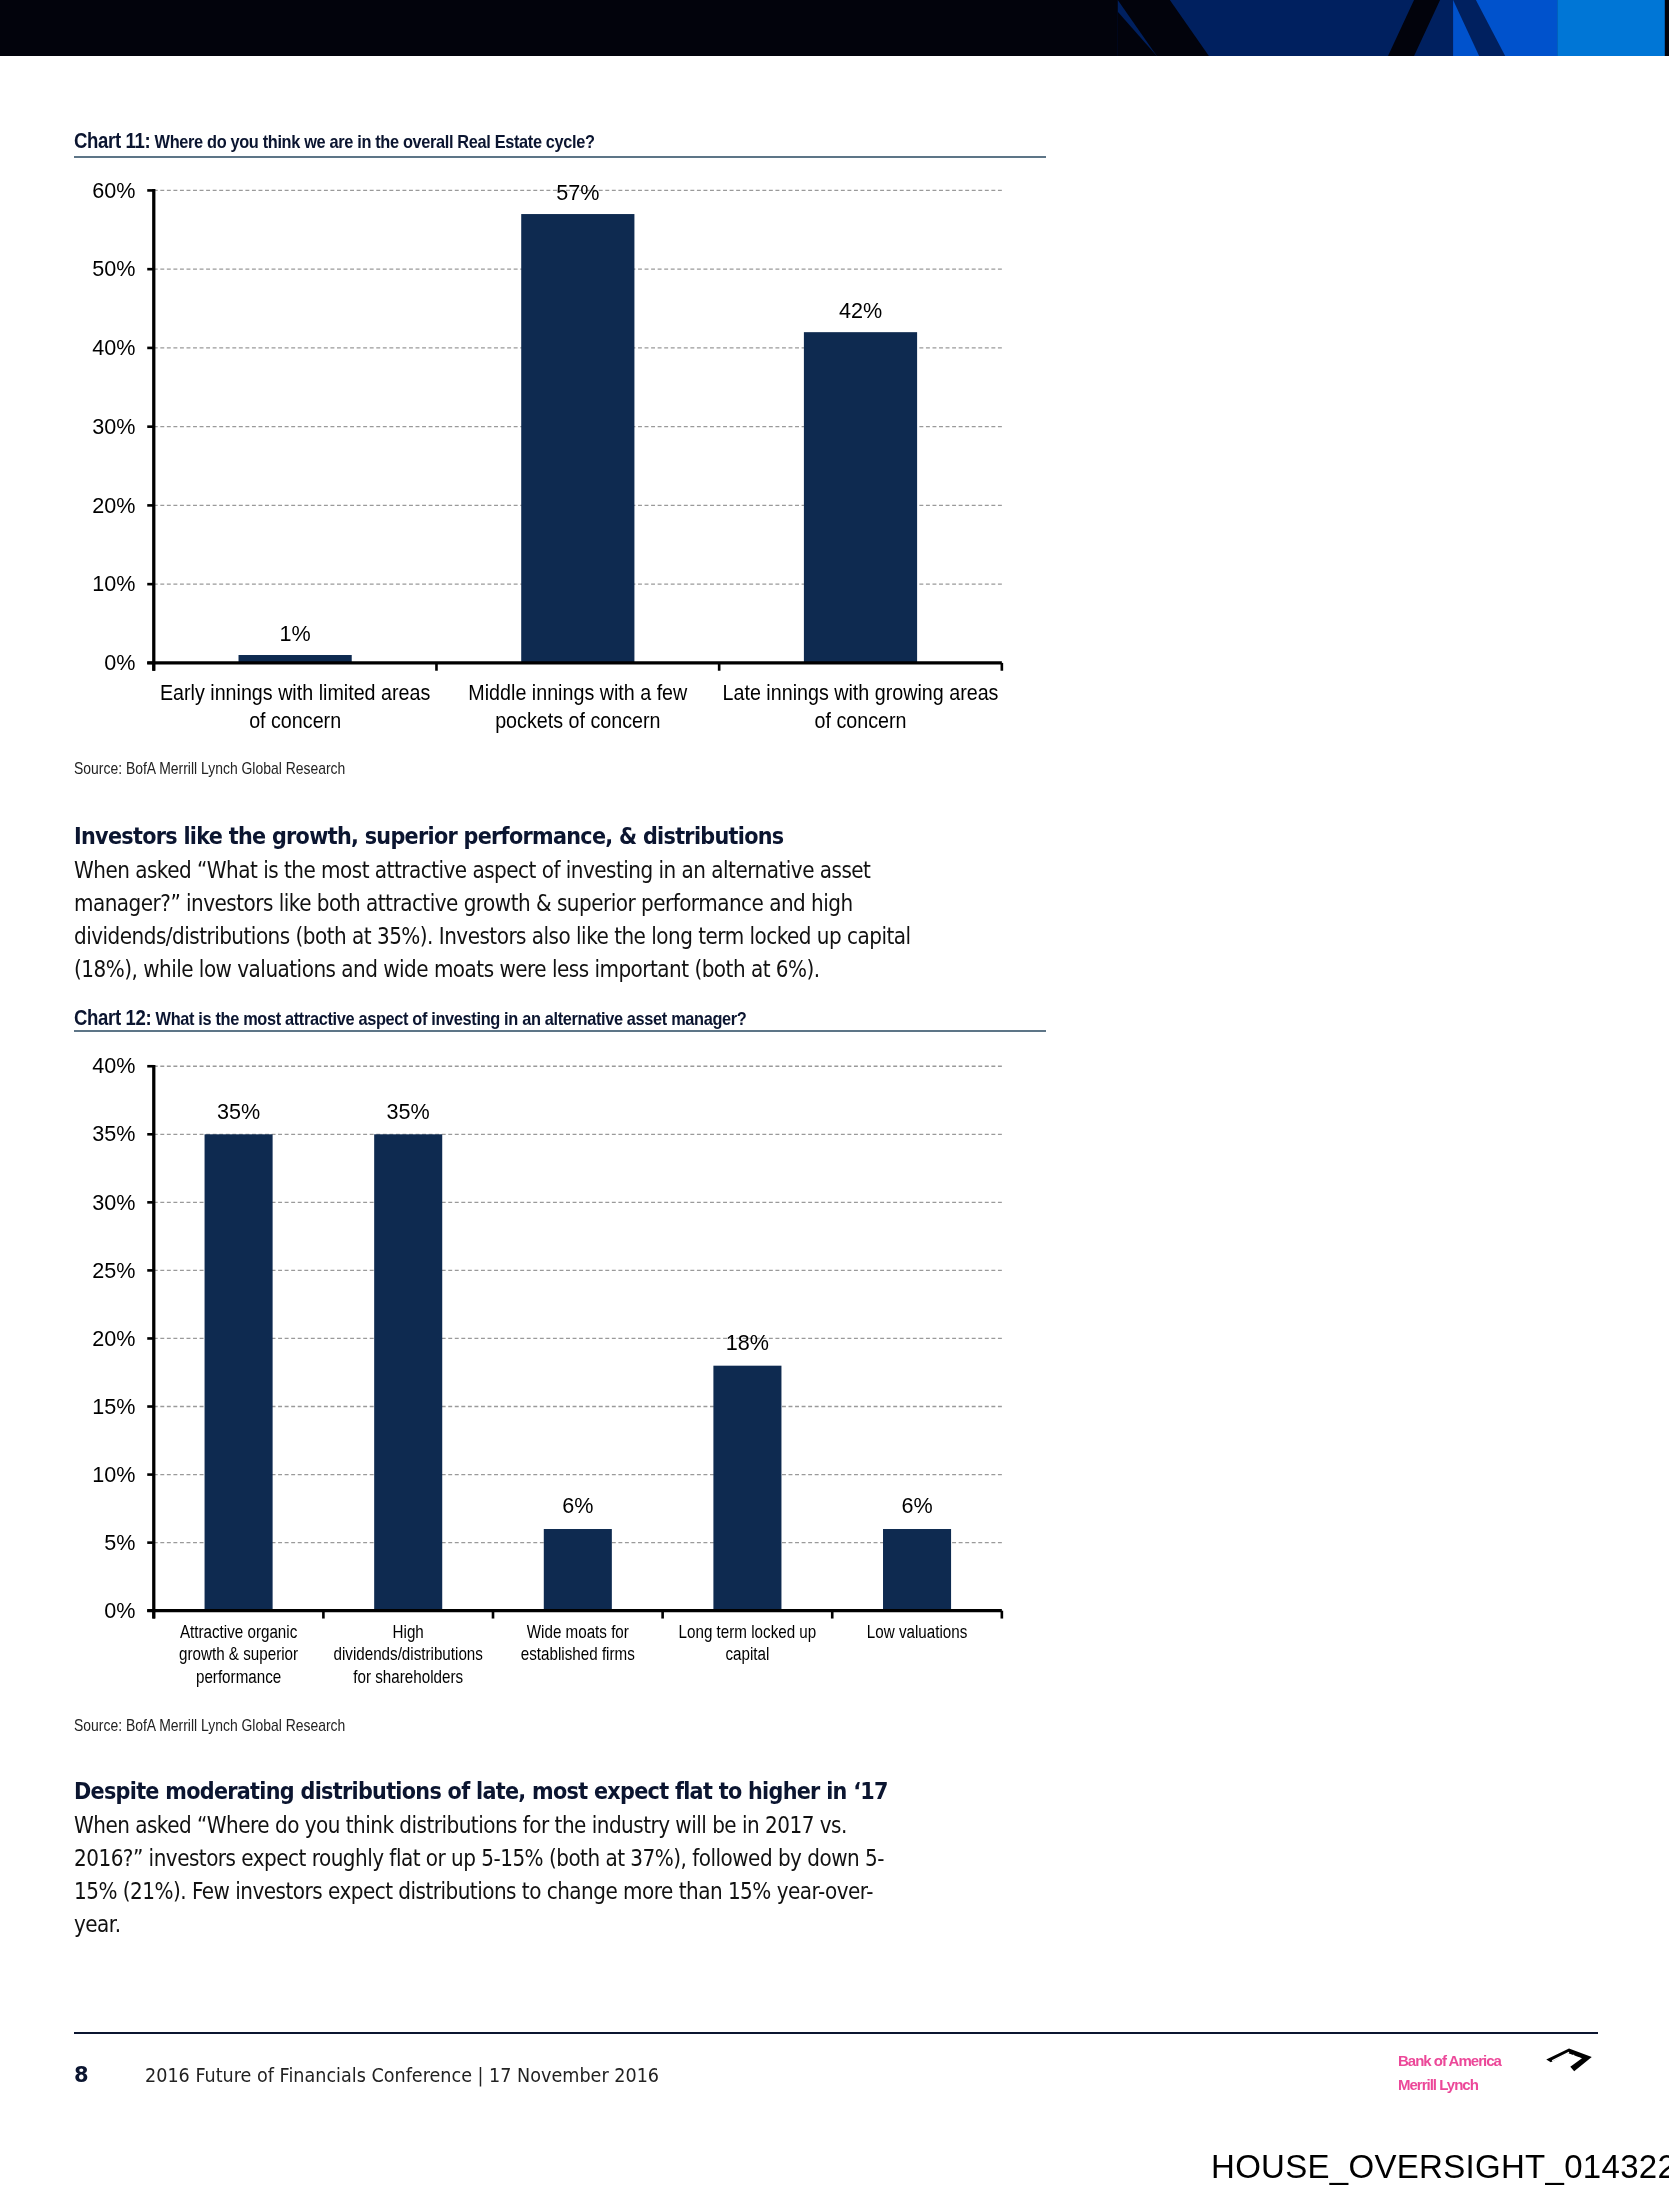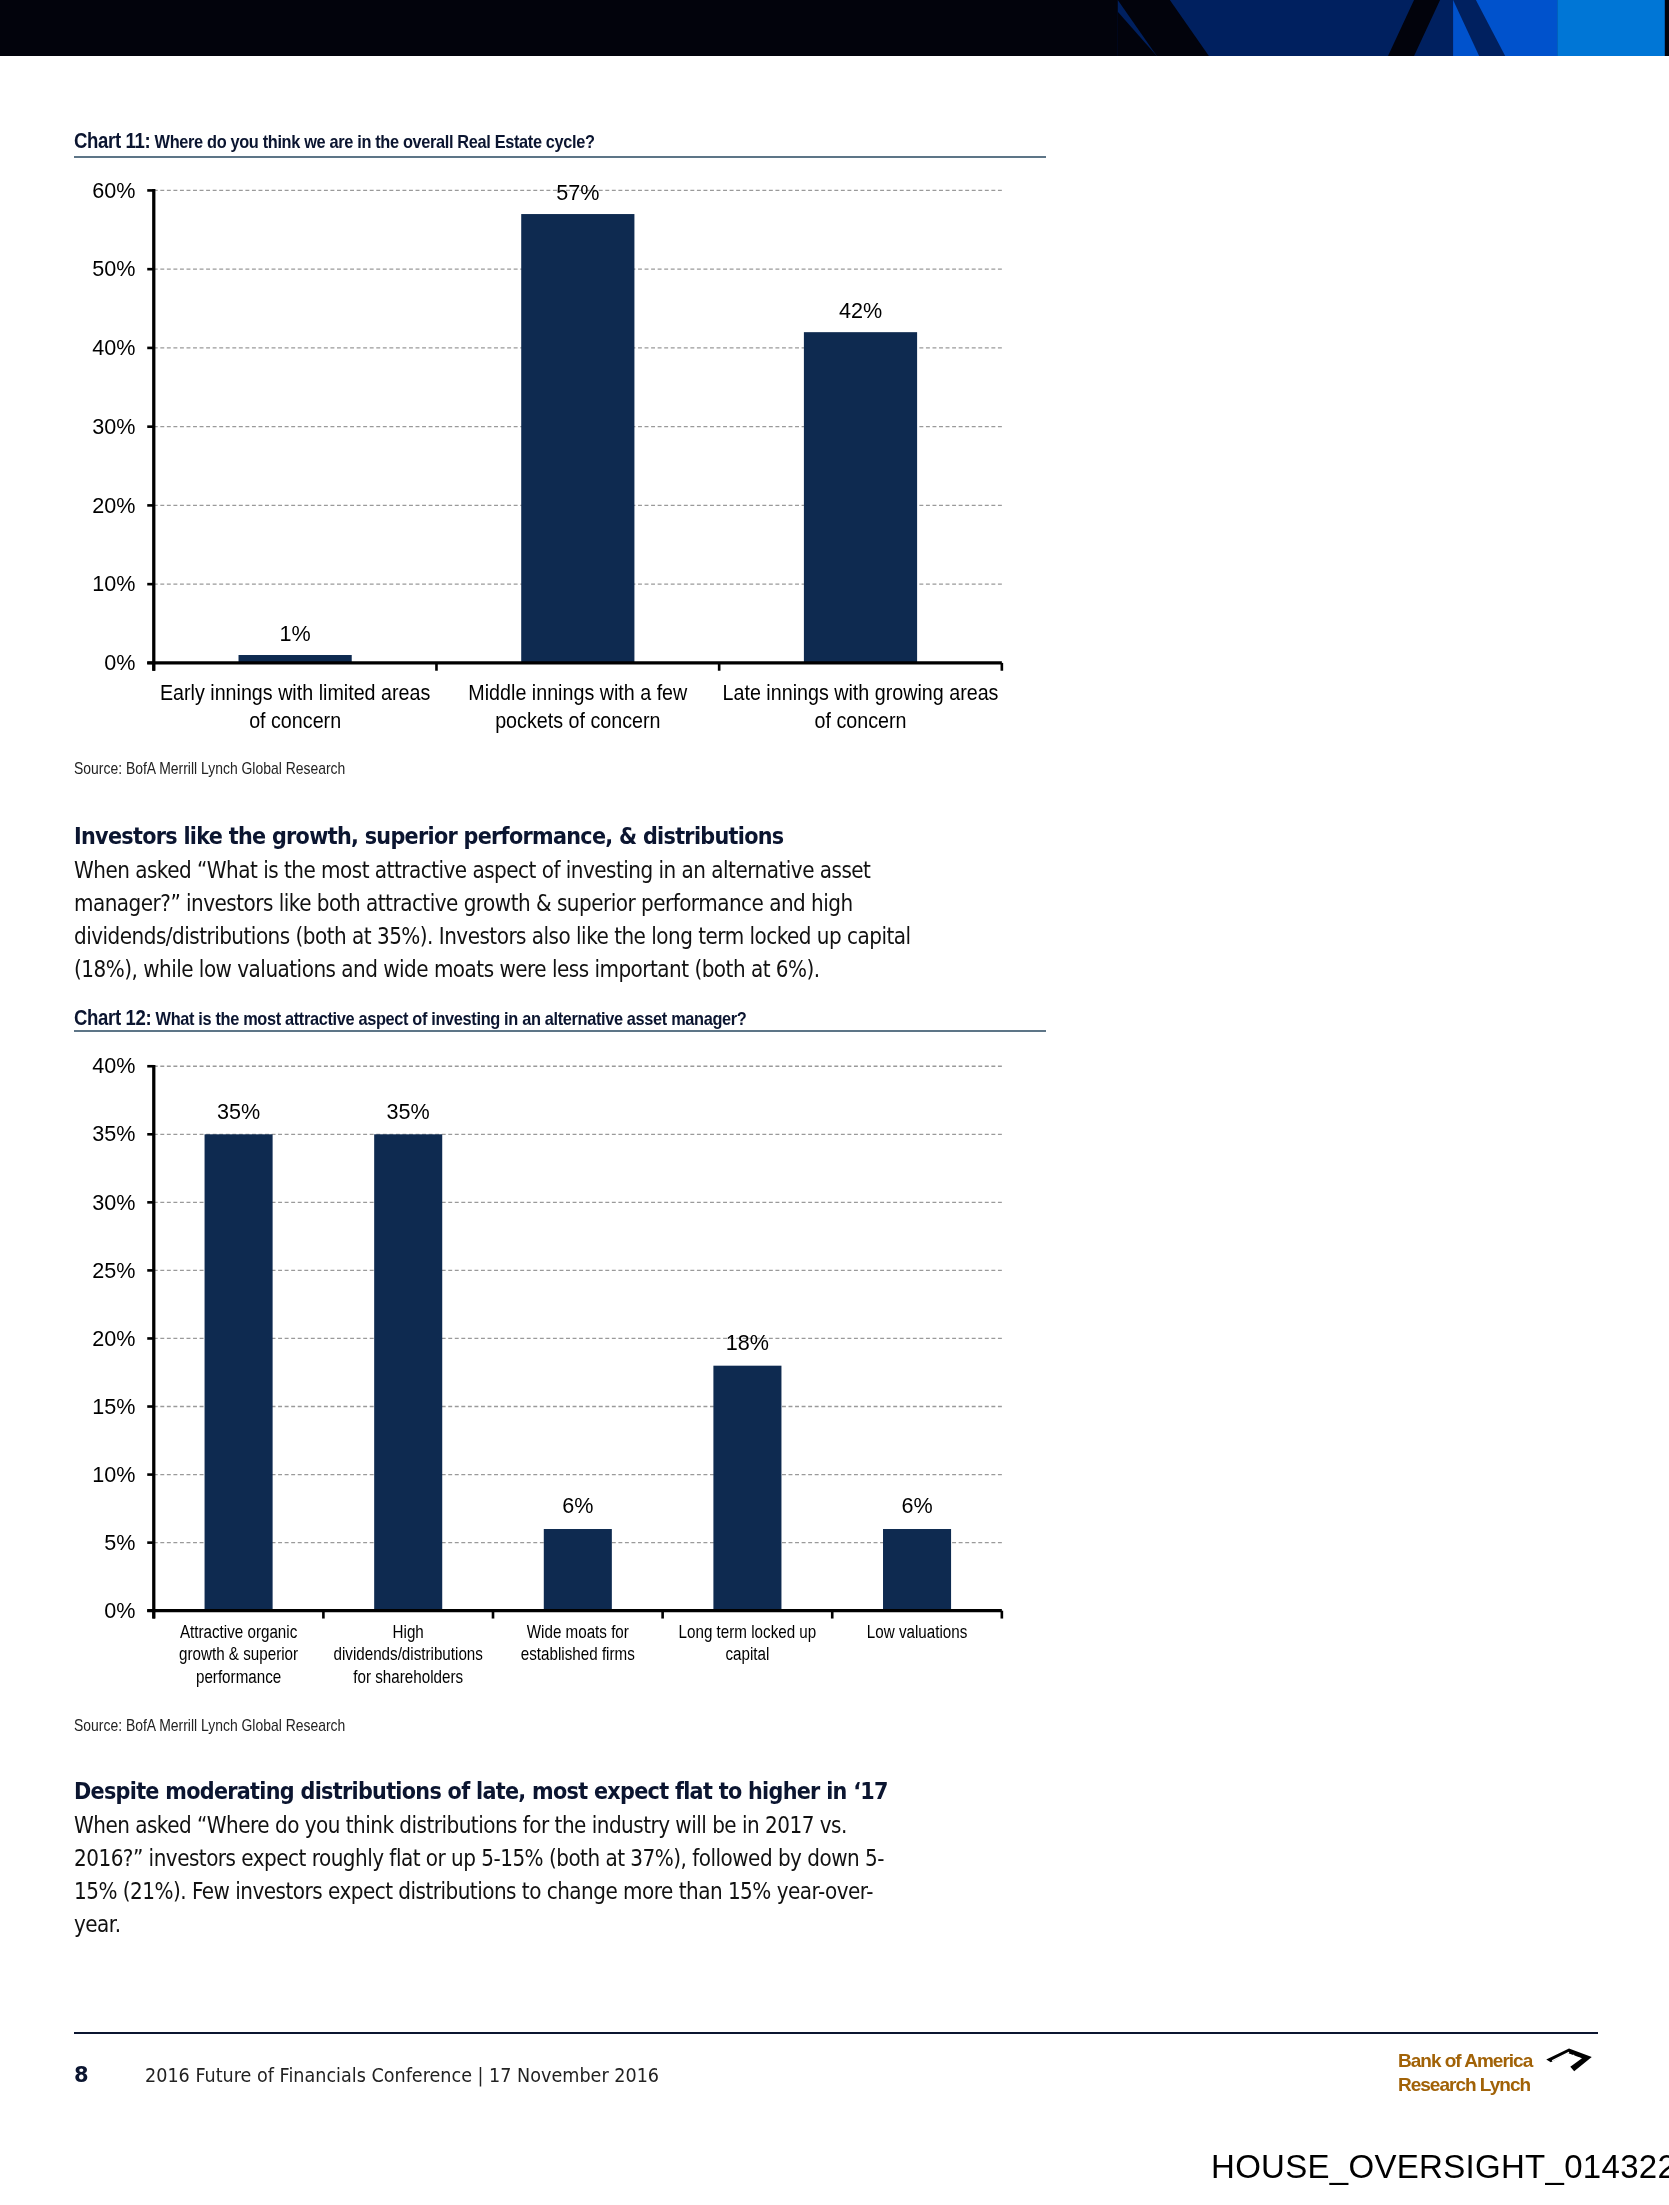--- a/index.html
+++ b/index.html
@@ -9,21 +9,21 @@
   .chart-title { position:absolute; left:74px; font-family:"Liberation Sans", sans-serif; font-weight:bold; color:#0b1530; font-size:19px; letter-spacing:-0.4px; transform:scaleX(0.86); transform-origin:left center; white-space:nowrap; }
   .chart-title .num { font-size:21.6px; }
   .title-rule { position:absolute; left:74px; width:972px; height:2px; background:#5d7587; }
   .chart-svg { position:absolute; left:0; }
   .source { position:absolute; left:74px; font-size:16.4px; color:#222; transform:scaleX(0.85); transform-origin:left center; white-space:nowrap; }
   .section-heading { position:absolute; left:74px; font-family:"DejaVu Sans", sans-serif; font-weight:bold; color:#0b1530; font-size:23.6px; letter-spacing:-0.8px; transform:scaleX(0.88); transform-origin:left center; white-space:nowrap; }
   .para { position:absolute; left:74px; width:1126px; font-family:"DejaVu Sans", sans-serif; font-size:23px; line-height:33px; color:#111; letter-spacing:-0.6px; transform:scaleX(0.87); transform-origin:left top; }
   .footer-rule { position:absolute; left:74px; top:2032px; width:1524px; height:2px; background:#0b1530; }
   .page-num { position:absolute; left:74px; top:2063px; font-family:"DejaVu Sans", sans-serif; font-weight:bold; font-size:21px; color:#0b1530; }
   .footer-text { position:absolute; left:145px; top:2063px; font-family:"DejaVu Sans", sans-serif; font-size:20px; color:#222; transform:scaleX(0.88); transform-origin:left center; white-space:nowrap; }
-  .logo { position:absolute; left:1398px; top:2049px; font-family:"Liberation Sans", sans-serif; font-weight:bold; font-size:19px; line-height:23.6px; color:#a16207; letter-spacing:-1px; }
+  .logo { position:absolute; left:1398px; top:2049px; font-family:"Liberation Sans", sans-serif; font-weight:bold; font-size:15px; line-height:23.6px; color:#ec4899; letter-spacing:-1px; }
   .logo-flag { position:absolute; left:1543px; top:2045px; }
   .bates { position:absolute; left:1211px; top:2148px; font-family:"Liberation Sans", sans-serif; font-size:33px; color:#000; letter-spacing:0.3px; }
 </style>
 </head>
 <body>
 
 <div class="topbar">
   <svg width="1669" height="56" viewBox="0 0 2550 86">
     <rect x="1710" y="0" width="840" height="86" fill="#00205f"></rect>
     <polygon points="1710,0 1790,0 1850,86 1770,86" fill="#02030c"></polygon>
@@ -164,21 +164,21 @@
   <div>2016?” investors expect roughly flat or up 5-15% (both at 37%), followed by down 5-</div>
   <div>15% (21%). Few investors expect distributions to change more than 15% year-over-</div>
   <div>year.</div>
 </div>
 
 <div class="footer-rule"></div>
 <div class="page-num">8</div>
 <div class="footer-text">2016 Future of Financials Conference | 17 November 2016</div>
 <div class="logo">
   <div>Bank of America</div>
-  <div>Research Lynch</div>
+  <div>Merrill Lynch</div>
 </div>
 <svg class="logo-flag" width="52" height="33" viewBox="0 0 80 50">
   <polygon points="5,22 40,5 75,18 48,40 42,33 60,20 38,12 12,26" fill="#000"></polygon>
   <line x1="14" y1="24" x2="40" y2="11" stroke="#fff" stroke-width="2"></line>
   <line x1="22" y1="28" x2="48" y2="15" stroke="#fff" stroke-width="2"></line>
   <line x1="30" y1="32" x2="56" y2="19" stroke="#fff" stroke-width="2"></line>
 </svg>
 
 <div class="bates">HOUSE_OVERSIGHT_014322</div>
 

